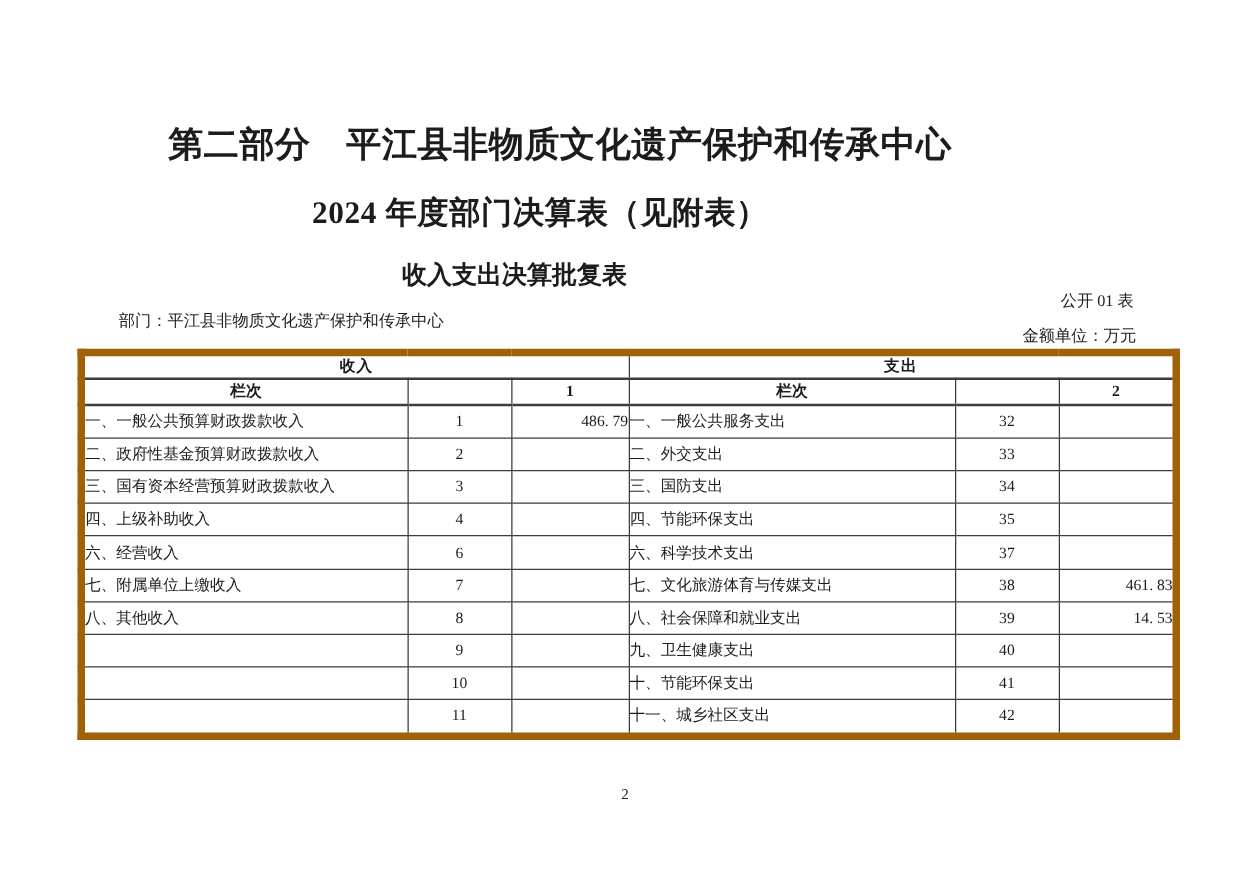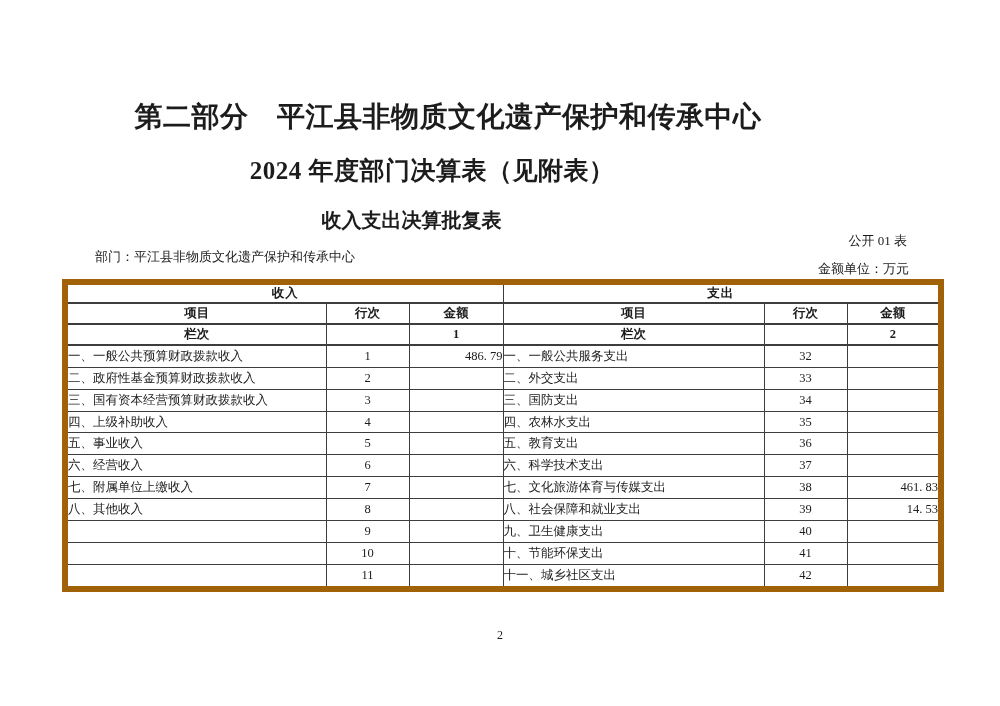--- a/index.html
+++ b/index.html
@@ -94,28 +94,20 @@
     <col style="width:261px">
       <col style="width:83px">
       <col style="width:94px">
   </colgroup>
   <thead>
     <tr>
       <td colspan="3" class="sect">收入</td>
       <td colspan="3" class="sect mid-divider">支出</td>
     </tr>
     <tr>
-      <td>项目</td>
-      <td>行次</td>
-      <td>金额</td>
-      <td class="mid-divider">项目</td>
-      <td>行次</td>
-      <td>金额</td>
-    </tr>
-    <tr>
       <td>栏次</td>
       <td></td>
       <td>1</td>
       <td class="mid-divider">栏次</td>
       <td></td>
       <td>2</td>
     </tr>
   </thead>
   <tbody>
     <tr>
@@ -139,30 +131,22 @@
       <td class="line">3</td>
       <td class="amt"></td>
       <td class="item ind-a mid-divider">三、国防支出</td>
       <td class="line">34</td>
       <td class="amt"></td>
     </tr>
     <tr>
       <td class="item ind-b">四、上级补助收入</td>
       <td class="line">4</td>
       <td class="amt"></td>
-      <td class="item ind-b mid-divider">四、农林水支出</td>
+      <td class="item ind-b mid-divider">四、节能环保支出</td>
       <td class="line">35</td>
-      <td class="amt"></td>
-    </tr>
-    <tr>
-      <td class="item ind-b">五、事业收入</td>
-      <td class="line">5</td>
-      <td class="amt"></td>
-      <td class="item ind-b mid-divider">五、教育支出</td>
-      <td class="line">36</td>
       <td class="amt"></td>
     </tr>
     <tr>
       <td class="item ind-b">六、经营收入</td>
       <td class="line">6</td>
       <td class="amt"></td>
       <td class="item ind-b mid-divider">六、科学技术支出</td>
       <td class="line">37</td>
       <td class="amt"></td>
     </tr>

